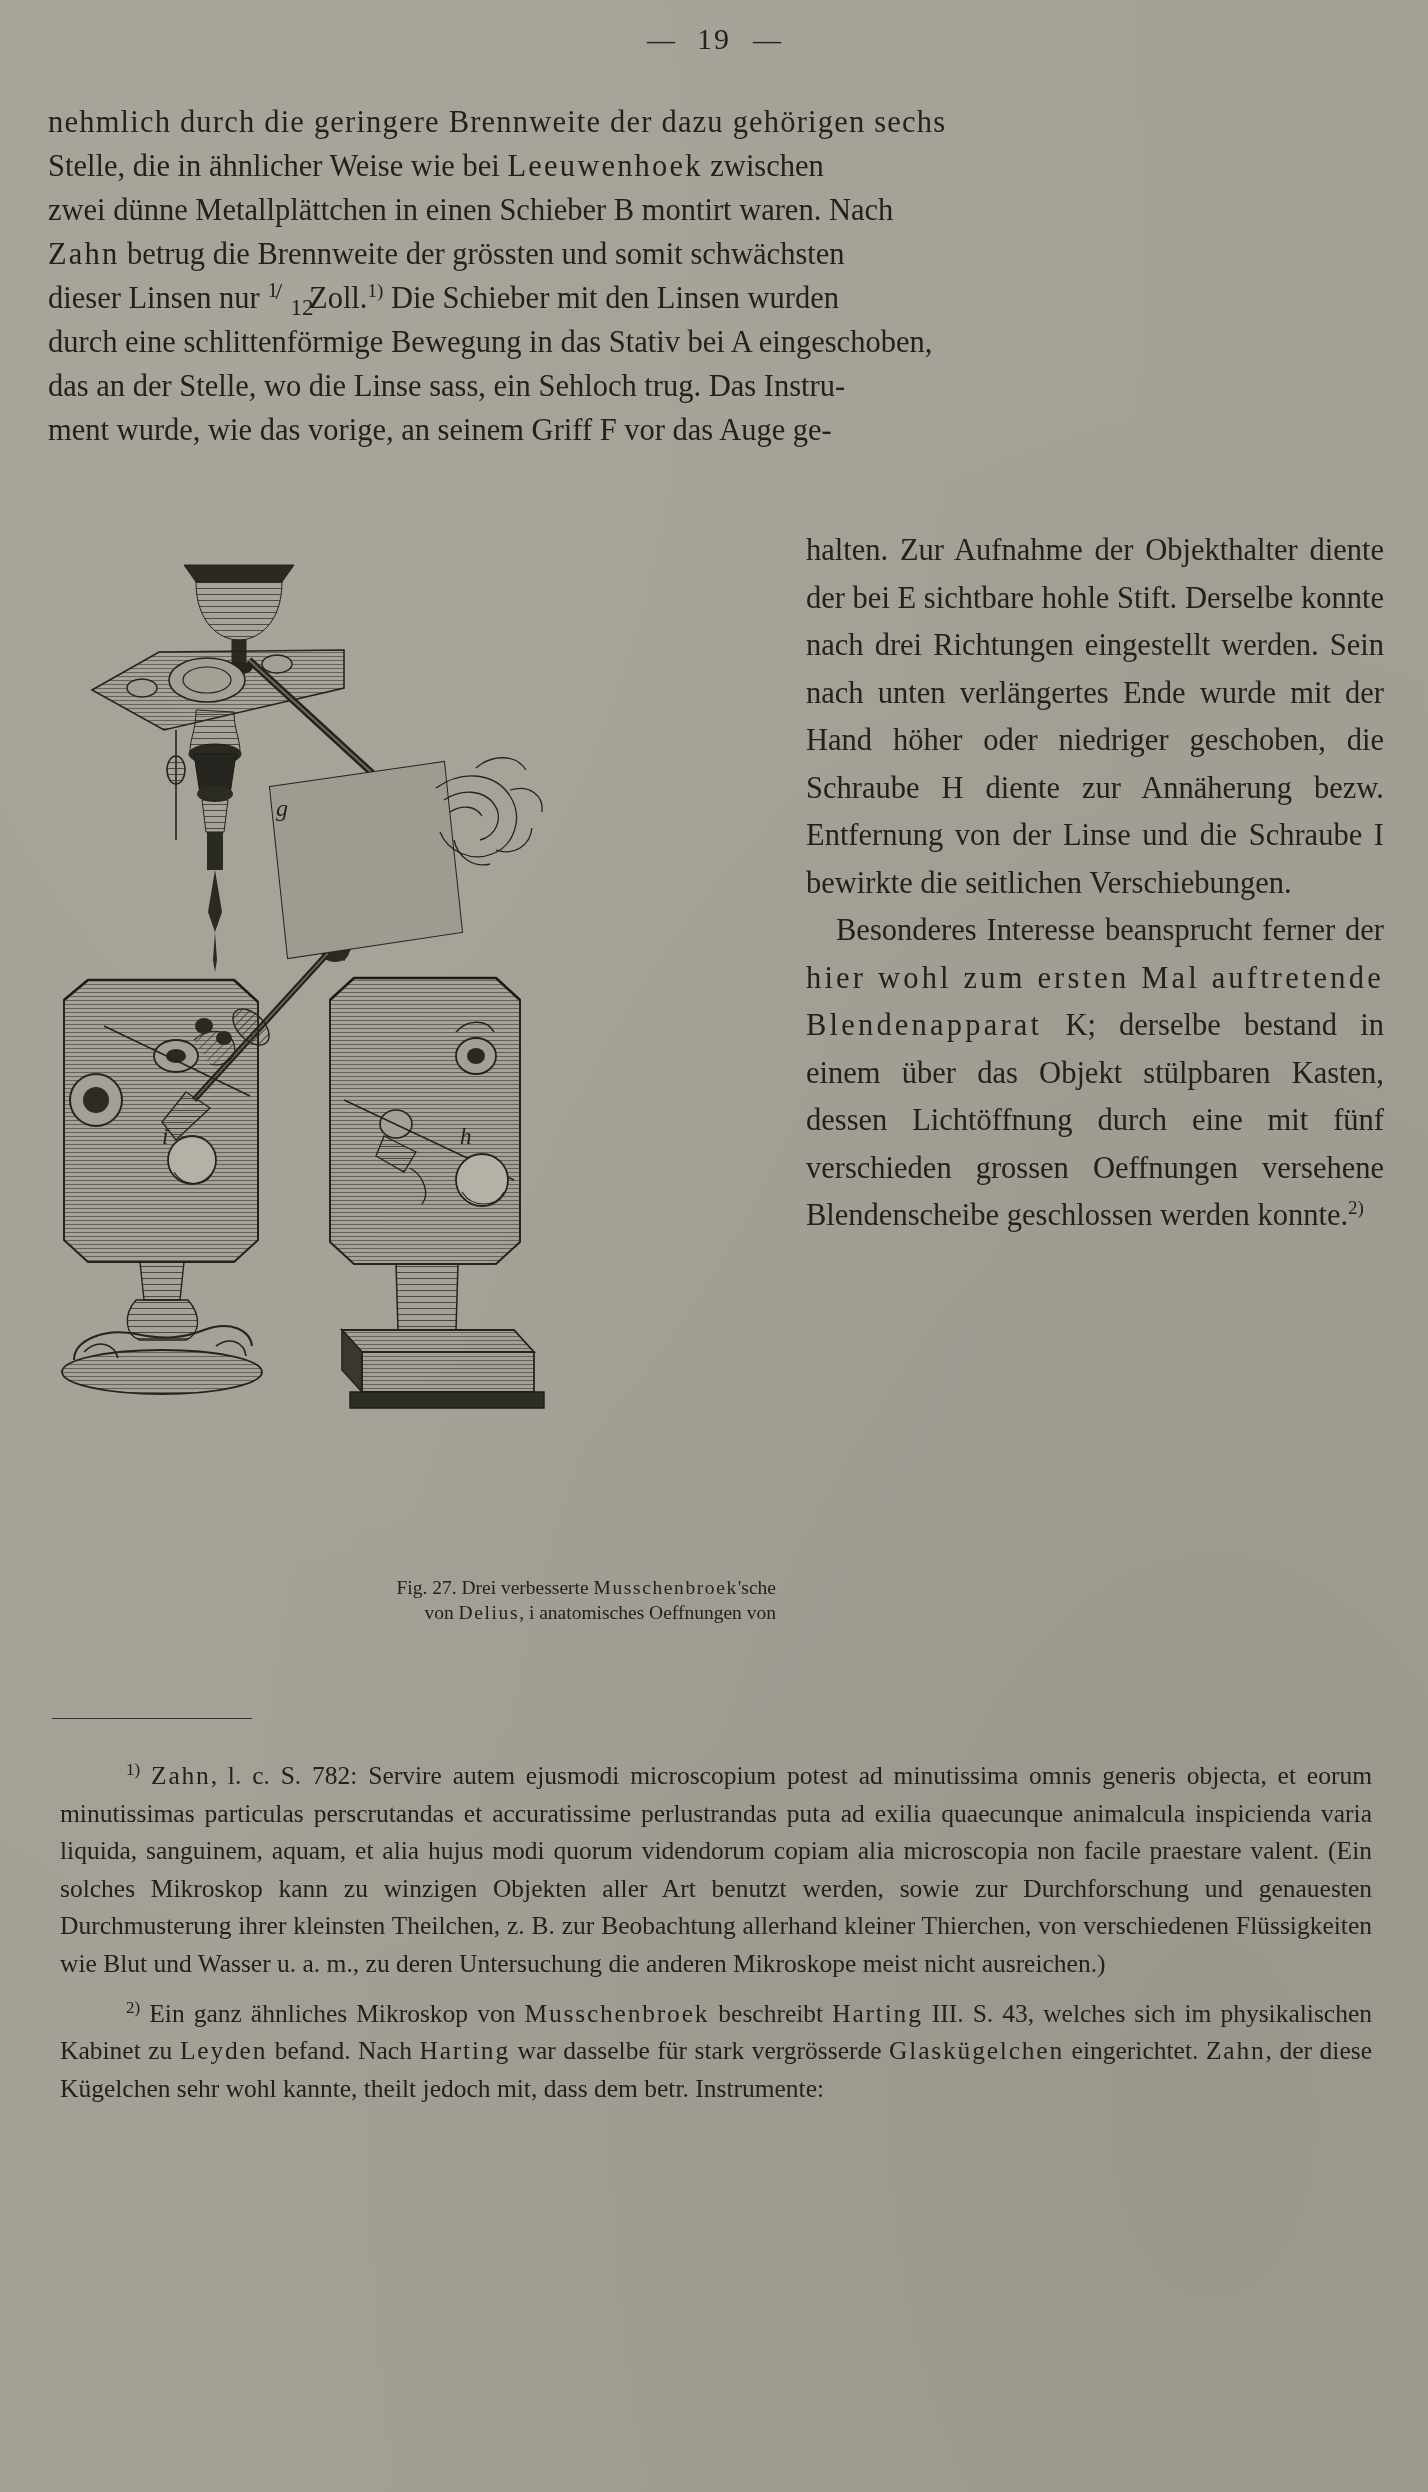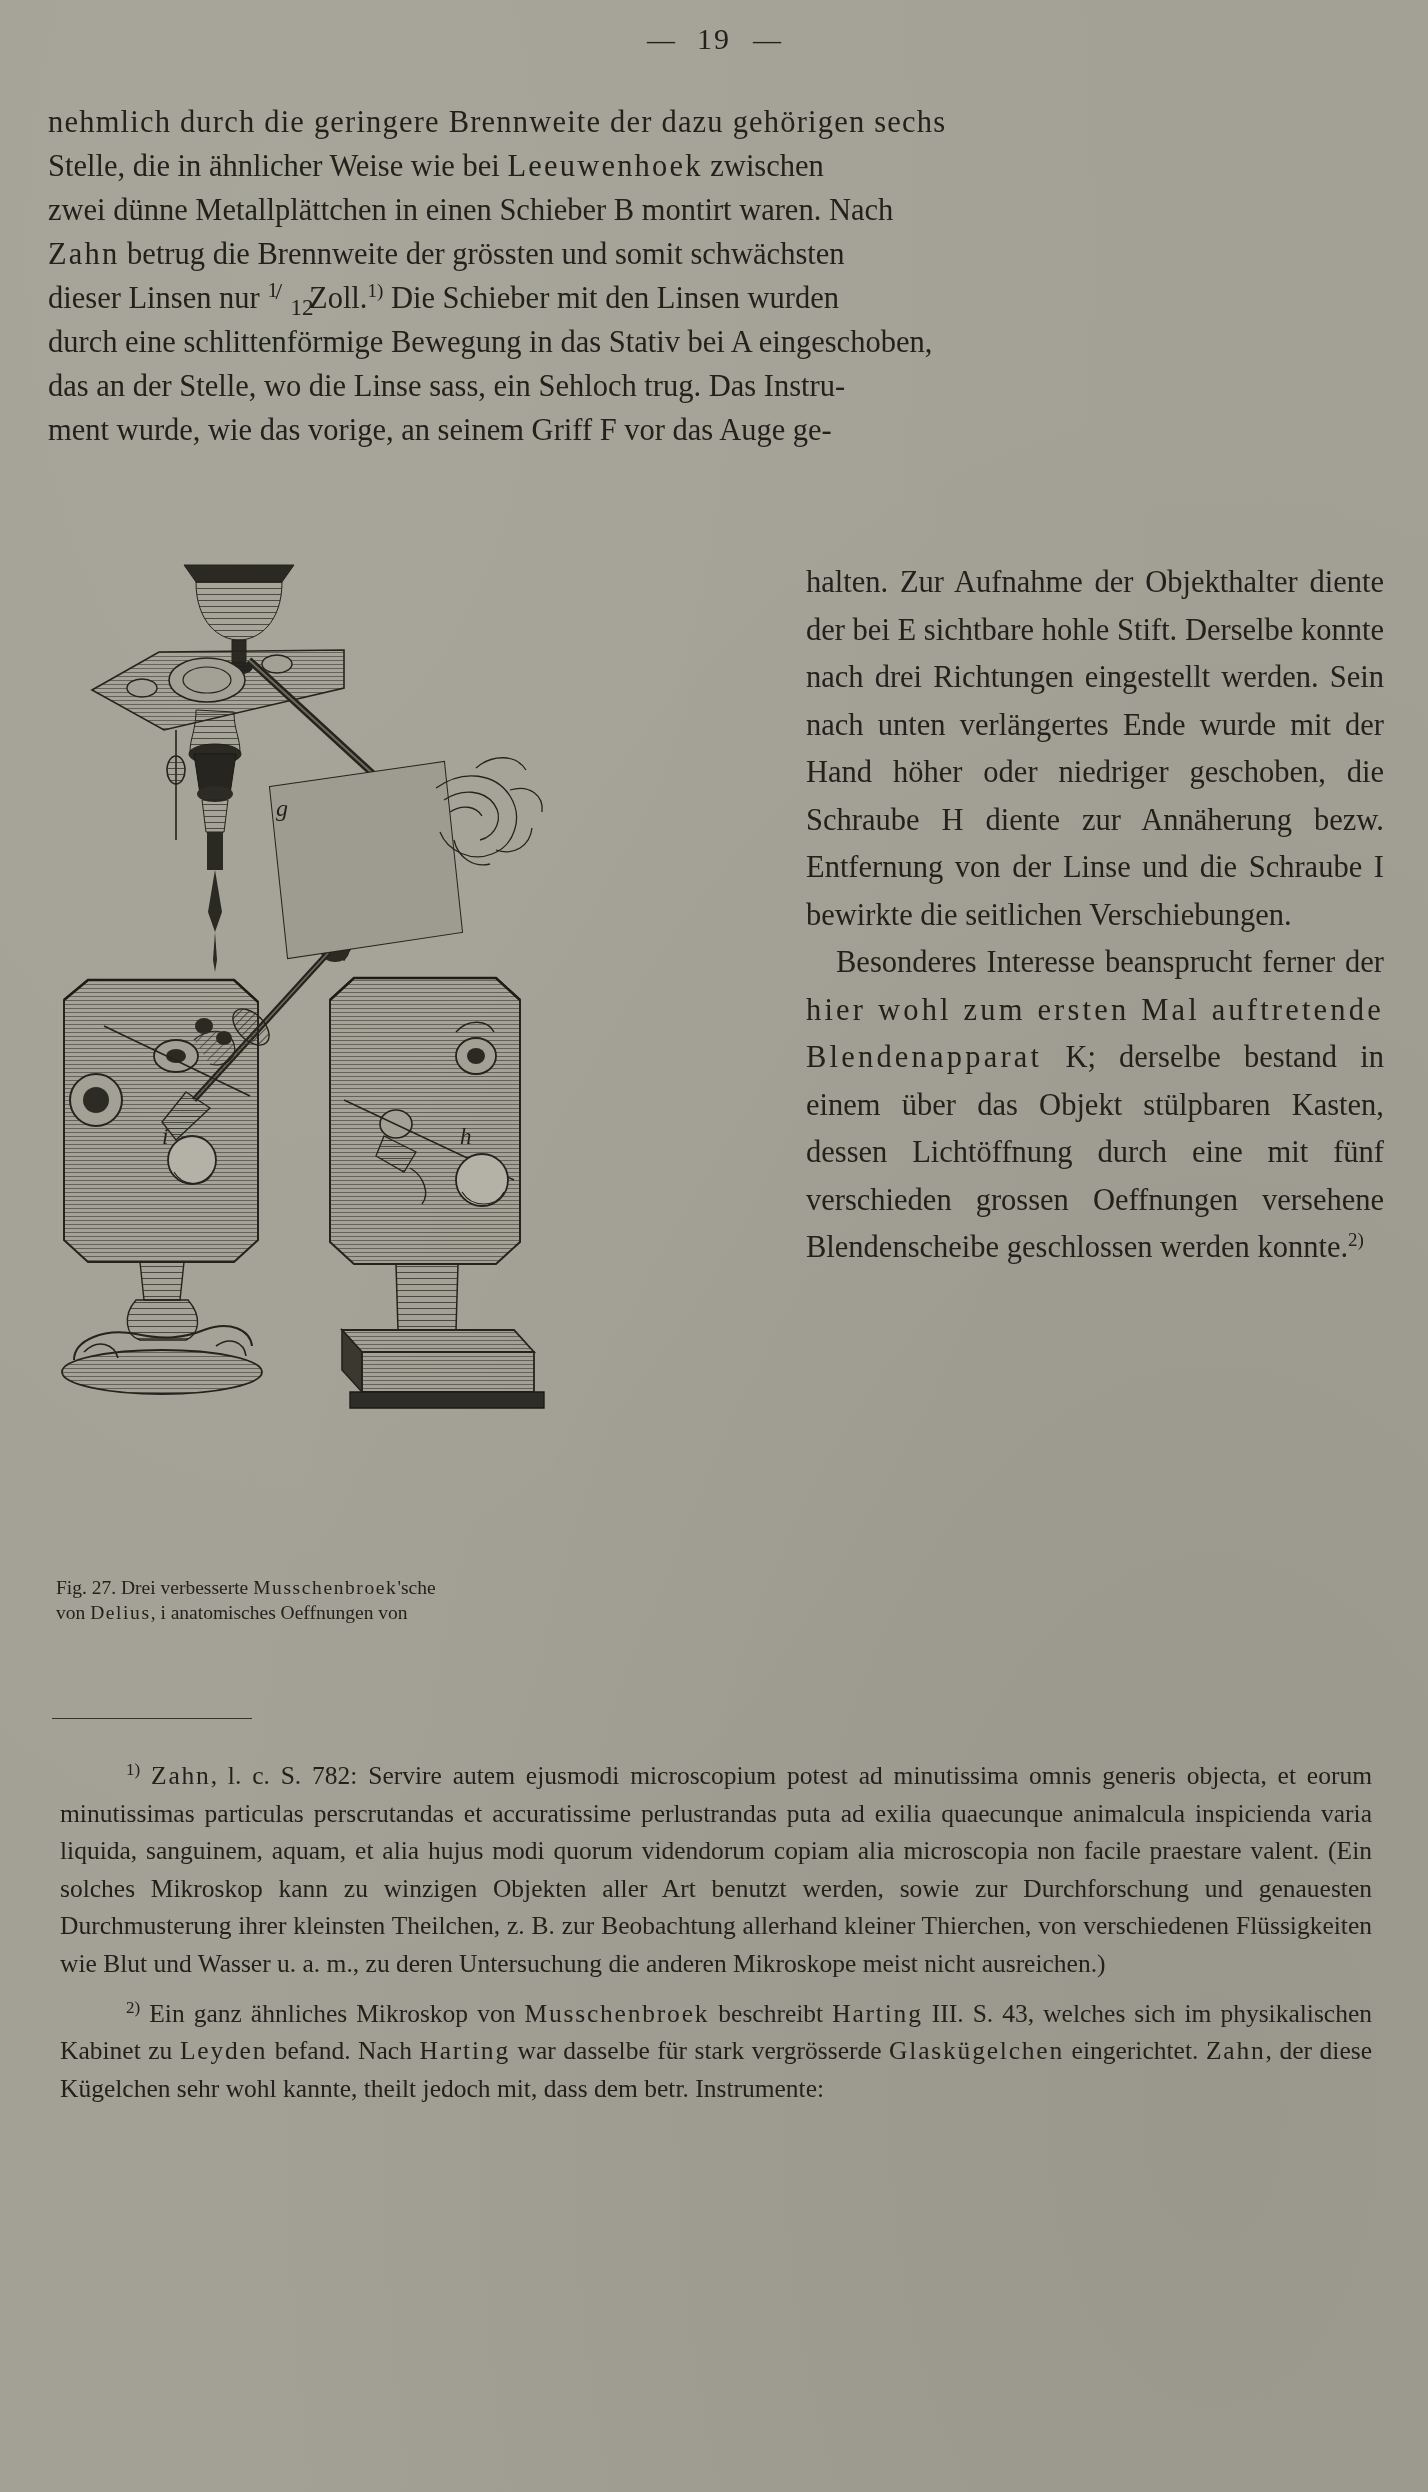--- a/index.html
+++ b/index.html
@@ -82,41 +82,40 @@
 
   
   .right-col {
     position: absolute;
     top: 527px;
     left: 806px;
     width: 578px;
     font-size: 30.5px;
     line-height: 47.5px;
     text-align: justify;
-    margin-top: 32px;
   }
   .right-col p { margin: 0; }
   .right-col p + p { text-indent: 30px; }
   .spaced { letter-spacing: 3.2px; }
 
   
   .figure {
     position: absolute;
     top: 540px;
     left: 44px;
     width: 740px;
     height: 1000px;
   }
   .figure svg { display: block; }
   .fig-caption {
     position: absolute;
     top: 1575px;
     left: 56px;
     width: 720px;
-    text-align: left;
+    text-align: right;
     font-size: 19.5px;
     line-height: 25px;
     font-family: "Liberation Serif", serif;
   }
   .fig-caption .nm { letter-spacing: 1.6px; }
 
   .rule {
     position: absolute;
     top: 1718px;
     left: 52px;

